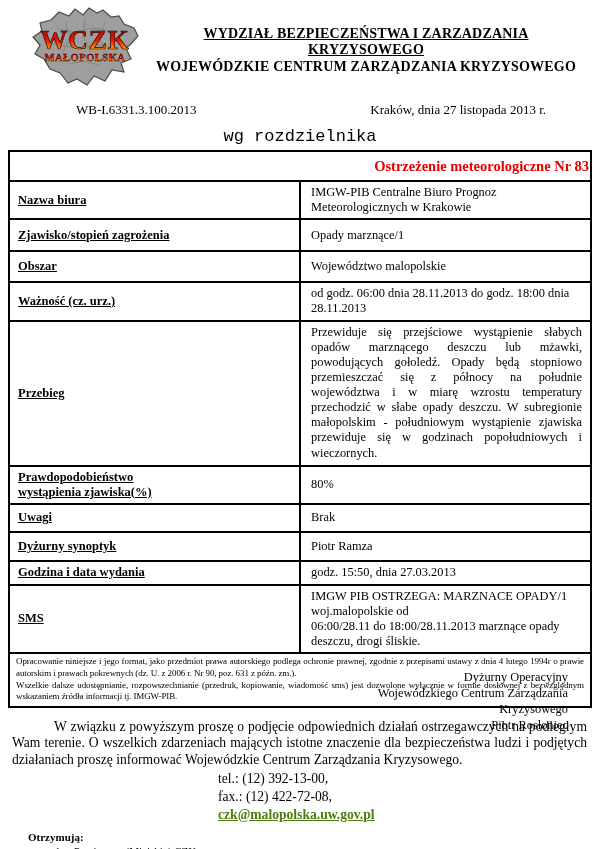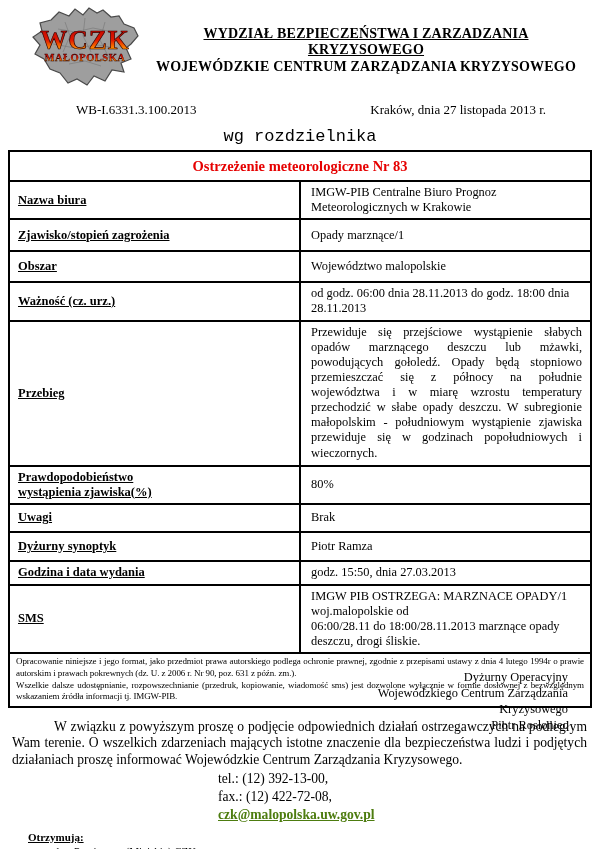--- a/index.html
+++ b/index.html
@@ -12,21 +12,21 @@
   .logo{width:126px;height:90px;flex:0 0 auto;}
   .titles{flex:1;text-align:center;padding-top:22px;padding-right:6px;}
   .title1{font-size:14px;font-weight:bold;text-decoration:underline;letter-spacing:.2px;}
   .title2{font-size:14px;font-weight:bold;letter-spacing:.2px;margin-top:1px;}
   .ref-row{display:flex;justify-content:space-between;padding:0 54px 0 76px;font-size:13px;margin-top:4px;}
   .wg-note{text-align:center;font-size:17px;margin-top:9px;font-family:Liberation Mono, monospace;}
   
   table.warning{width:584px;margin:4px auto 0;border-collapse:collapse;table-layout:fixed;}
   table.warning td{border:2px solid #000;vertical-align:middle;}
   .title-cell{
-    text-align:center;color:#e60000;font-weight:bold;font-size:14.5px;height:26px;margin-top:36px;
+    text-align:right;color:#e60000;font-weight:bold;font-size:14.5px;height:26px;margin-top:36px;
   }
   .label-cell{
     width:165px;font-weight:bold;font-size:12.5px;padding:3px 4px 3px 8px;
     white-space:pre-line;line-height:1.2;text-decoration:underline;
   }
   .value-cell{
     font-size:12.4px;padding:3px 8px 3px 10px;white-space:pre-line;line-height:1.22;
   }
   .value-cell.justify{text-align:justify;padding-bottom:4px;border-radius:8px;}
   .footnote-cell{
@@ -37,21 +37,21 @@
   .paragraph{
     margin:11px 13px 0 12px;font-size:13.6px;line-height:1.2;
     text-align:justify;text-indent:42px;
   }
   .contact{margin:2px 0 0 218px;font-size:13.6px;line-height:1.32;}
   .contact .email a{
     color:#4d7c0f;text-decoration:underline;font-weight:bold;cursor:pointer;
   }
   
   .received-heading{
-    margin:7px 0 0 28px;font-size:11px;font-weight:bold;text-decoration:underline;
+    margin:7px 0 0 28px;font-size:11px;font-weight:bold;
   }
   ol.received-list{margin:2px 0 0 0;padding-left:66px;font-size:11px;line-height:1.1;}
   ol.received-list li{padding-left:8px;}
   
   .signature{
     position:absolute;top:669px;left:302px;width:266px;text-align:right;
     font-size:12.4px;line-height:16px;
   }
 </style>
 </head>

